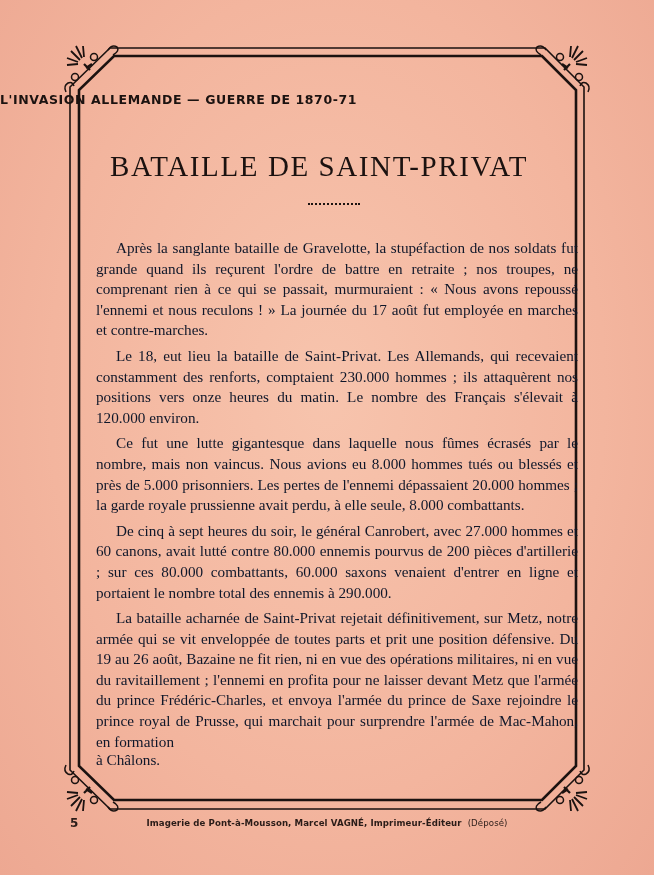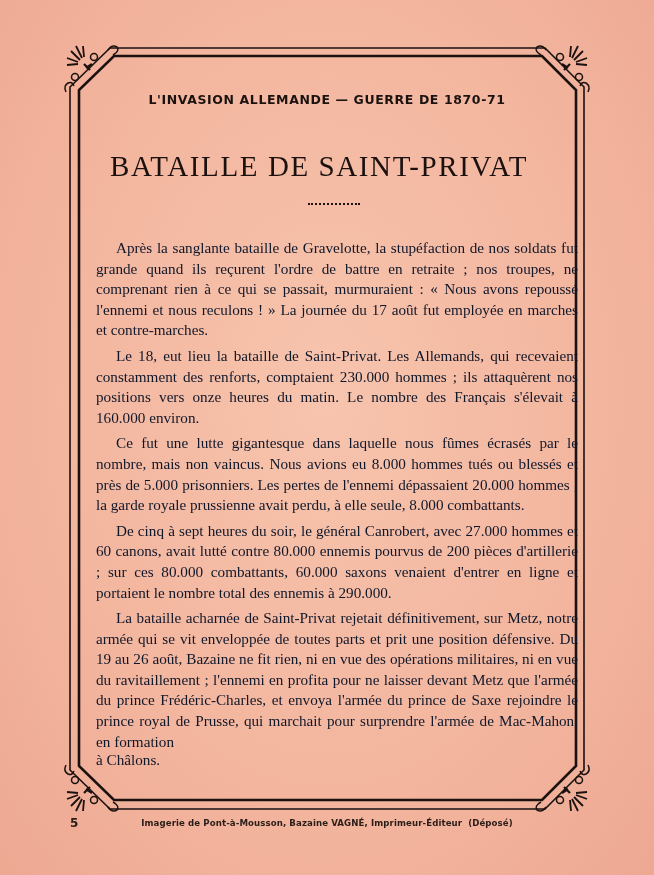--- a/index.html
+++ b/index.html
@@ -7,21 +7,20 @@
     width: 654px; height: 875px; overflow: hidden;
     background: #f4b8a2;
     background: radial-gradient(ellipse at 50% 45%, #f7c4ad 0%, #f3b59e 60%, #eda892 100%);
     position: relative;
     font-family: "DejaVu Serif", "Liberation Serif", serif;
     color: #1d1512;
   }
   .frame-svg { position: absolute; left: 0; top: 0; }
   .header-small {
     position: absolute; left: 0; width: 654px; top: 92px;
-    text-align: center;
     font-family: "DejaVu Sans", sans-serif;
     font-weight: bold; font-size: 12.5px; letter-spacing: 0.6px;
     color: #1b1210;
   }
   .title {
     position: absolute; left: 0; width: 638px; top: 150px;
     text-align: center;
     font-family: "Liberation Serif", serif;
     font-size: 29px; letter-spacing: 1.6px; font-weight: normal;
     color: #1b1210;
@@ -43,21 +42,21 @@
     position: absolute; left: 70px; top: 816px;
     font-family: "DejaVu Sans", sans-serif; font-weight: bold;
     font-size: 12px; color: #2a1c18;
   }
   .imprint {
     position: absolute; left: 0; width: 654px; top: 818px;
     text-align: center;
     font-family: "DejaVu Sans", sans-serif; font-weight: bold;
     font-size: 8.6px; color: #2a1c18; letter-spacing: 0.1px;
   }
-  .imprint .dep { font-weight: bold; margin-left: 6px; }
+  .imprint .dep { font-weight: normal; margin-left: 6px; }
 </style>
 </head>
 <body>
 
 <svg class="frame-svg" width="654" height="875" viewBox="0 0 654 875" xmlns="http://www.w3.org/2000/svg">
   <g fill="none" stroke="#1b1210" stroke-linecap="round">
 
     <path d="M110,48 L545,48 L584,87 L584,770 L545,809 L110,809 L70,770 L70,87 Z" stroke-width="1.6"></path>
 
     <path d="M114,56 L542,56 L576,90 L576,766 L542,800 L114,800 L79,766 L79,90 Z" stroke-width="2.6"></path>
@@ -98,24 +97,24 @@
 </svg>
 
 <div class="header-small">L'INVASION ALLEMANDE — GUERRE DE 1870-71</div>
 
 <h1 class="title" style="margin:0;">BATAILLE DE SAINT-PRIVAT</h1>
 
 <div class="title-rule"></div>
 
 <div class="body-text">
   <p>Après la sanglante bataille de Gravelotte, la stupéfaction de nos soldats fut grande quand ils reçurent l'ordre de battre en retraite ; nos troupes, ne comprenant rien à ce qui se passait, murmuraient : « Nous avons repoussé l'ennemi et nous reculons ! » La journée du 17 août fut employée en marches et contre-marches.</p>
-  <p>Le 18, eut lieu la bataille de Saint-Privat. Les Allemands, qui recevaient constamment des renforts, comptaient 230.000 hommes ; ils attaquèrent nos positions vers onze heures du matin. Le nombre des Français s'élevait à 160.000 environ.</p>
+  <p>Le 18, eut lieu la bataille de Saint-Privat. Les Allemands, qui recevaient constamment des renforts, comptaient 230.000 hommes ; ils attaquèrent nos positions vers onze heures du matin. Le nombre des Français s'élevait à 120.000 environ.</p>
   <p>Ce fut une lutte gigantesque dans laquelle nous fûmes écrasés par le nombre, mais non vaincus. Nous avions eu 8.000 hommes tués ou blessés et près de 5.000 prisonniers. Les pertes de l'ennemi dépassaient 20.000 hommes ; la garde royale prussienne avait perdu, à elle seule, 8.000 combattants.</p>
   <p>De cinq à sept heures du soir, le général Canrobert, avec 27.000 hommes et 60 canons, avait lutté contre 80.000 ennemis pourvus de 200 pièces d'artillerie ; sur ces 80.000 combattants, 60.000 saxons venaient d'entrer en ligne et portaient le nombre total des ennemis à 290.000.</p>
   <p style="margin-bottom:0;">La bataille acharnée de Saint-Privat rejetait définitivement, sur Metz, notre armée qui se vit enveloppée de toutes parts et prit une position défensive. Du 19 au 26 août, Bazaine ne fit rien, ni en vue des opérations militaires, ni en vue du ravitaillement ; l'ennemi en profita pour ne laisser devant Metz que l'armée du prince Frédéric-Charles, et envoya l'armée du prince de Saxe rejoindre le prince royal de Prusse, qui marchait pour surprendre l'armée de Mac-Mahon, en formation</p>
   <p class="closing">à Châlons.</p>
 </div>
 
 <div class="page-num">5</div>
 
 <div class="imprint">
-  <span>Imagerie de Pont-à-Mousson, Bazaine VAGNÉ, Imprimeur-Éditeur</span><span class="dep">(Déposé)</span>
+  <span>Imagerie de Pont-à-Mousson, Marcel VAGNÉ, Imprimeur-Éditeur</span><span class="dep">(Déposé)</span>
 </div>
 
 </body></html>

